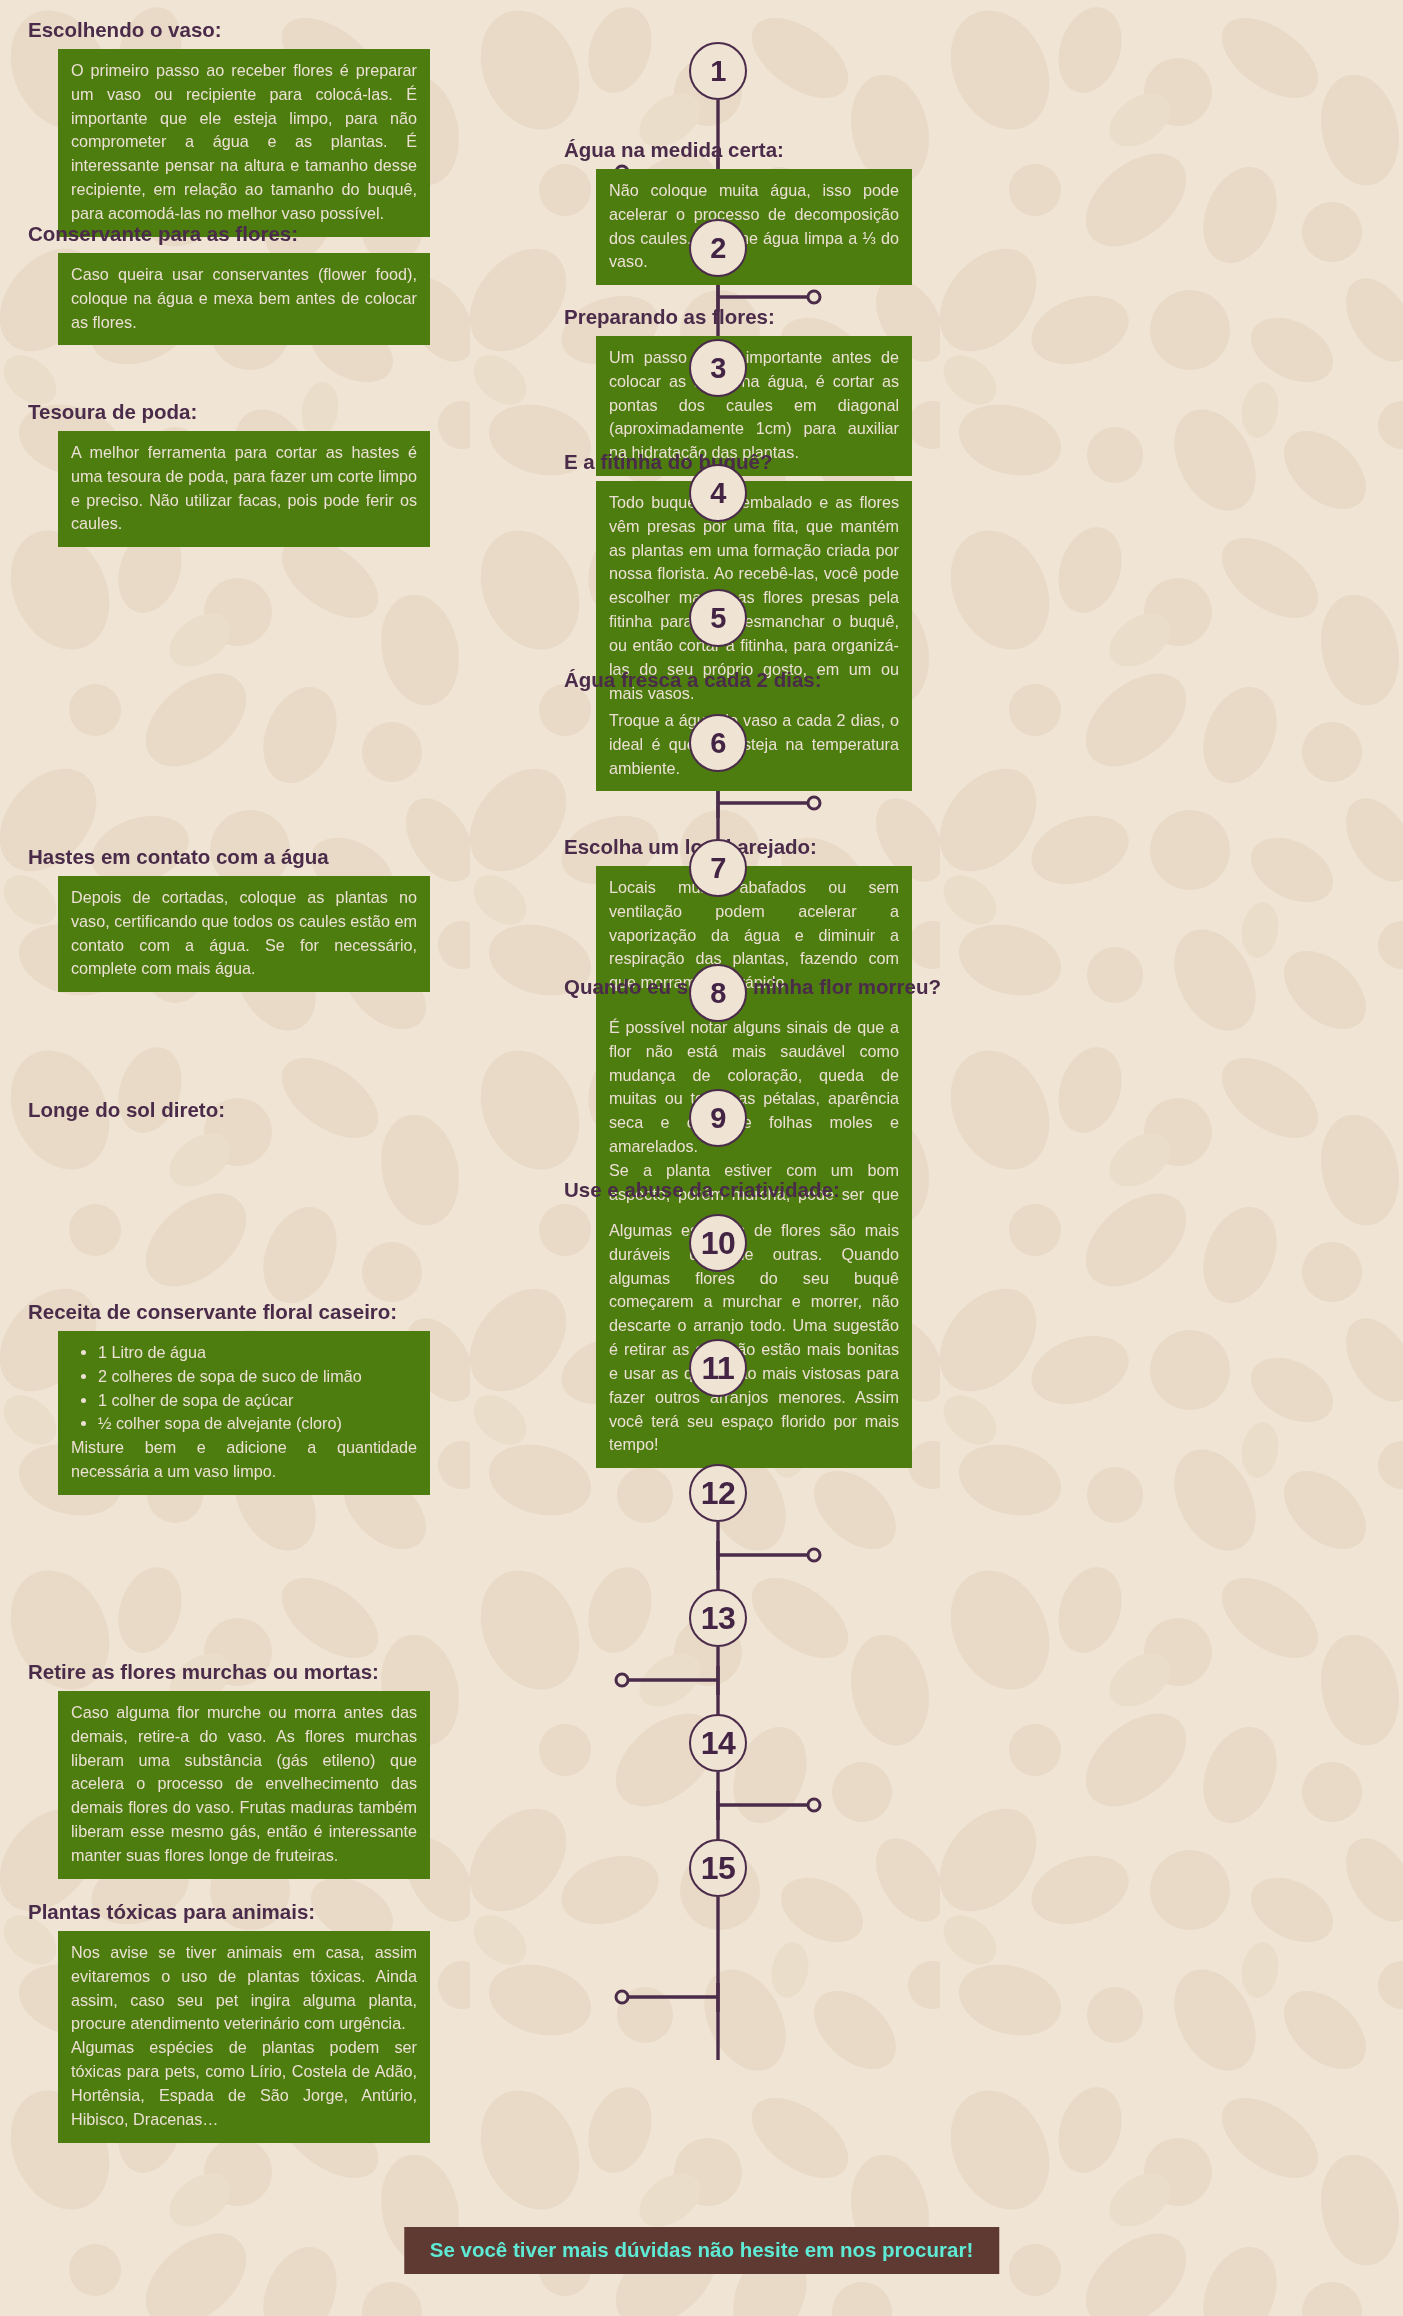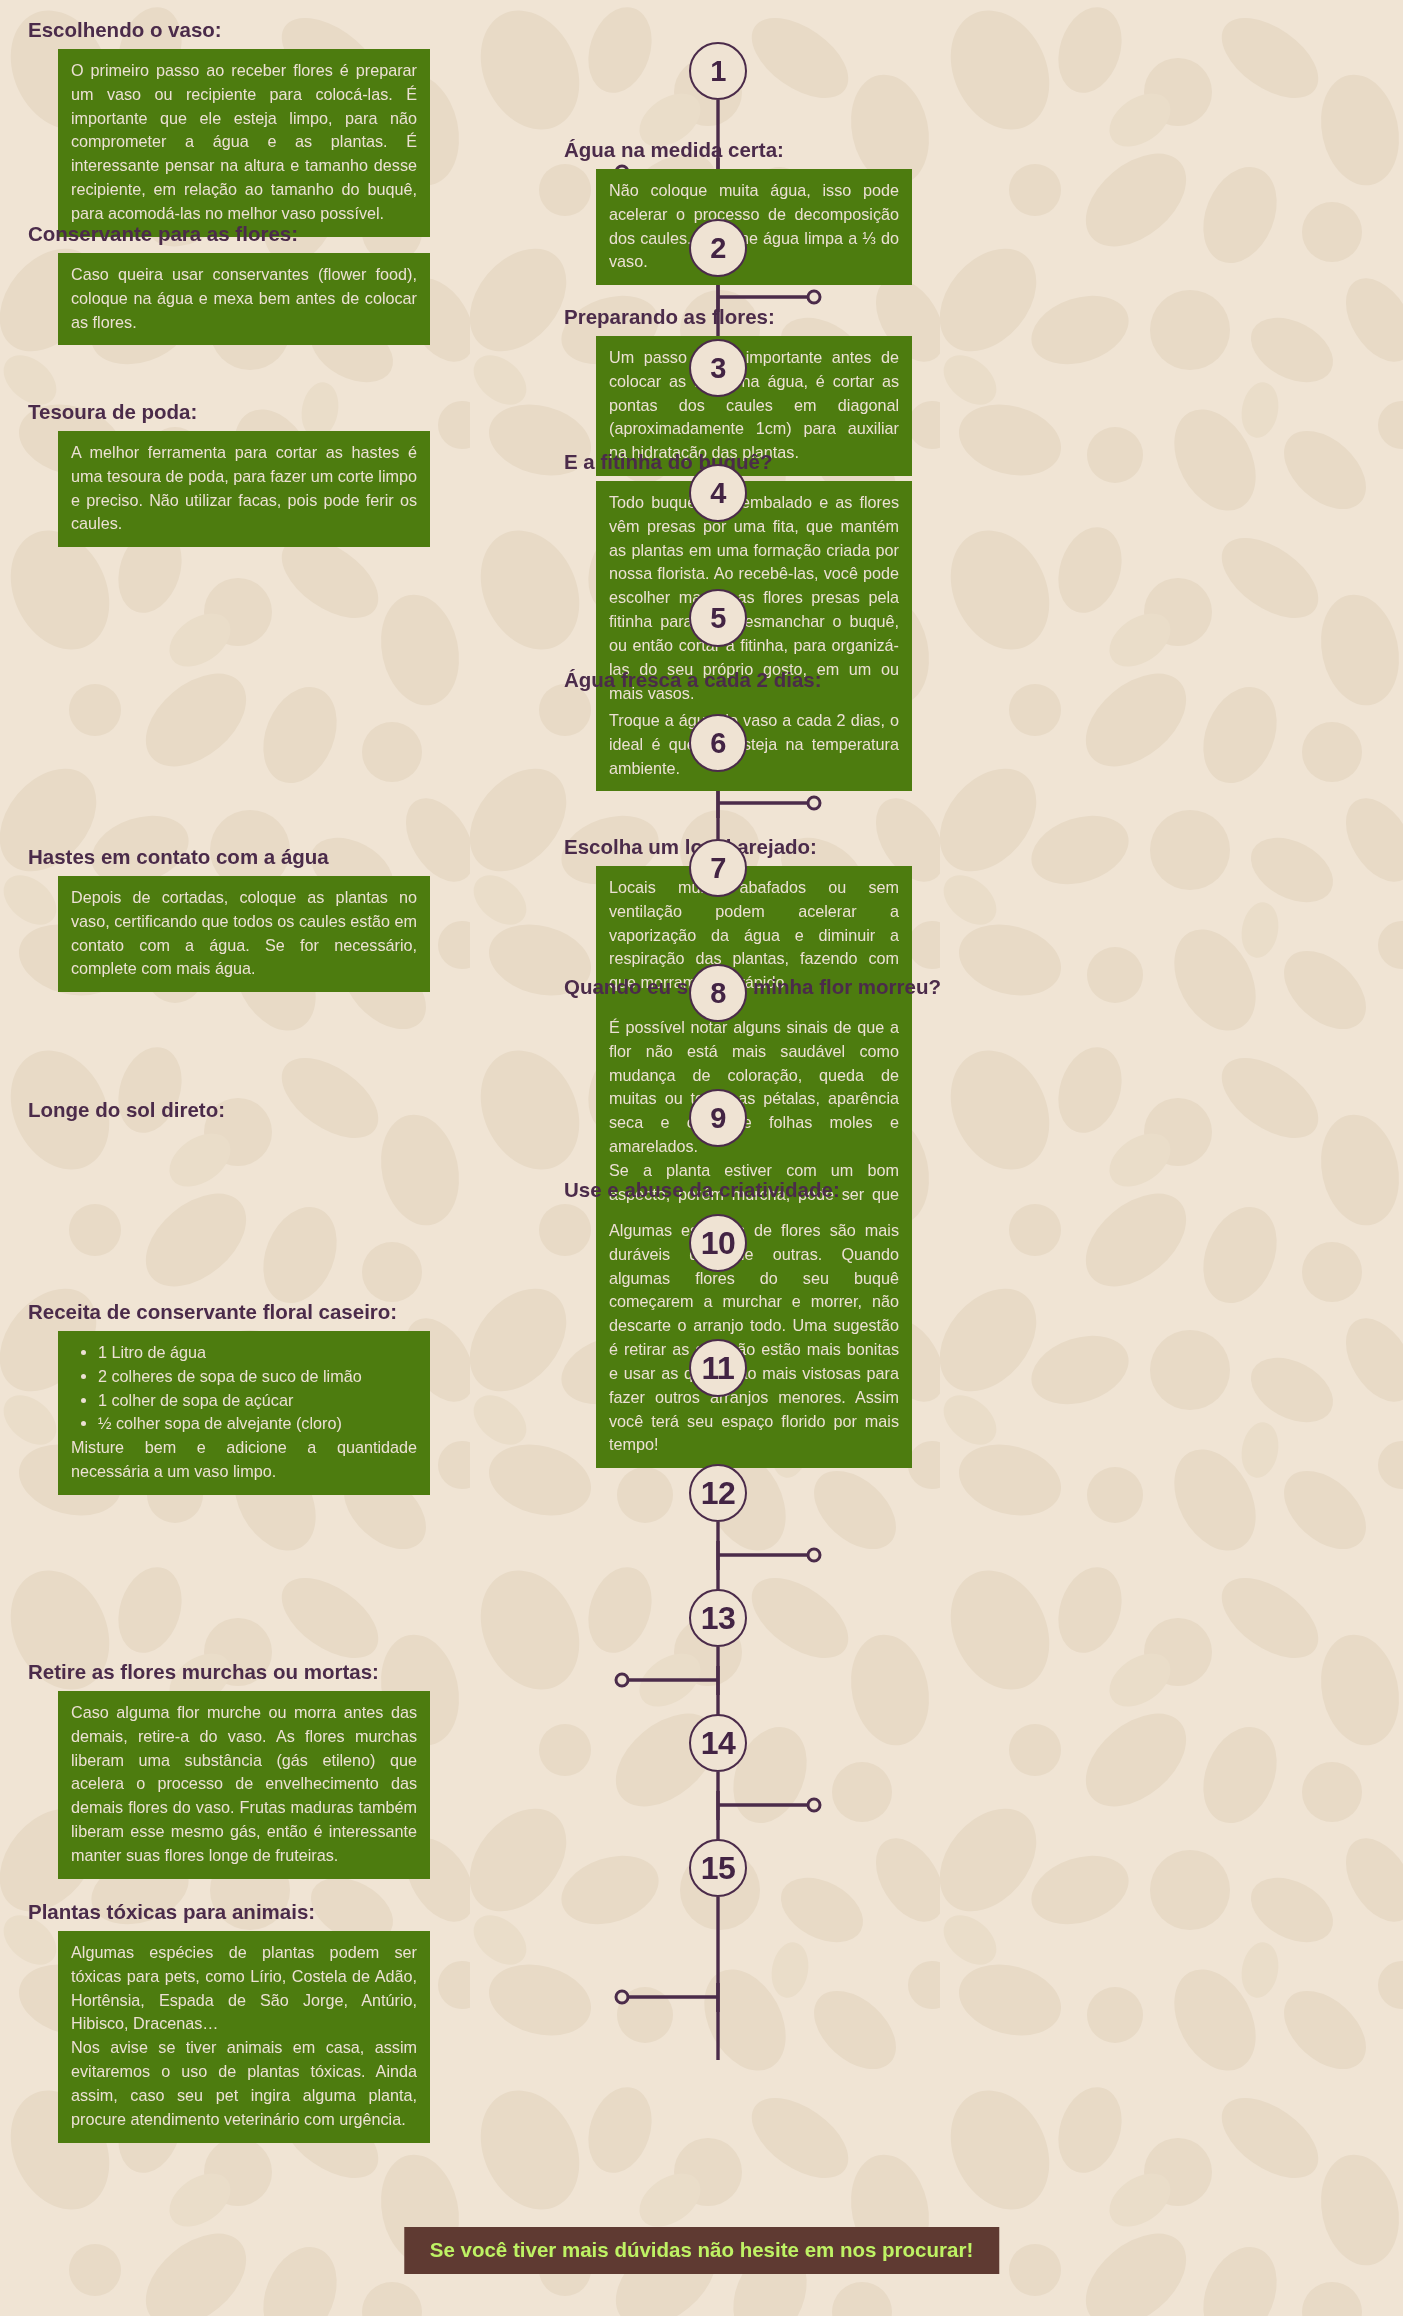--- a/index.html
+++ b/index.html
@@ -96,21 +96,21 @@
   .entry.right { left: 556px; width: 356px; }
   .entry.right .entry-title { padding-left: 8px; }
 
   
   #footer-banner {
     position: absolute;
     left: 50%;
     transform: translateX(-50%);
     top: 2227px;
     background: #5f3a32;
-    color: #bef264;
+    color: #5eead4;
     font-weight: bold;
     font-size: 20.5px;
     padding: 11px 26px 12px 26px;
     z-index: 5;
     white-space: nowrap;
   }
 </style>
 </head>
 <body>
 
@@ -296,22 +296,22 @@
 <div class="entry left" style="top:1660px;">
   <div class="entry-title left">Retire as flores murchas ou mortas:</div>
   <div class="entry-body">
     <p class="last-line">Caso alguma flor murche ou morra antes das demais, retire-a do vaso. As flores murchas liberam uma substância (gás etileno) que acelera o processo de envelhecimento das demais flores do vaso. Frutas maduras também liberam esse mesmo gás, então é interessante manter suas flores longe de fruteiras.</p>
   </div>
 </div>
 
 <div class="entry left" style="top:1900px;">
   <div class="entry-title left">Plantas tóxicas para animais:</div>
   <div class="entry-body">
+    <p class="last-line">Nos avise se tiver animais em casa, assim evitaremos o uso de plantas tóxicas. Ainda assim, caso seu pet ingira alguma planta, procure atendimento veterinário com urgência.</p>
     <p class="last-line">Algumas espécies de plantas podem ser tóxicas para pets, como  Lírio, Costela de Adão, Hortênsia, Espada de São Jorge, Antúrio, Hibisco, Dracenas…</p>
-    <p class="last-line">Nos avise se tiver animais em casa, assim evitaremos o uso de plantas tóxicas. Ainda assim, caso seu pet ingira alguma planta, procure atendimento veterinário com urgência.</p>
   </div>
 </div>
 
 <div class="entry right" style="top:138px;">
   <div class="entry-title right">Água na medida certa:</div>
   <div class="entry-body">
     <p class="last-line">Não coloque muita água, isso pode acelerar o processo de decomposição dos caules. Adicione água limpa a ⅓ do vaso.</p>
   </div>
 </div>
 

